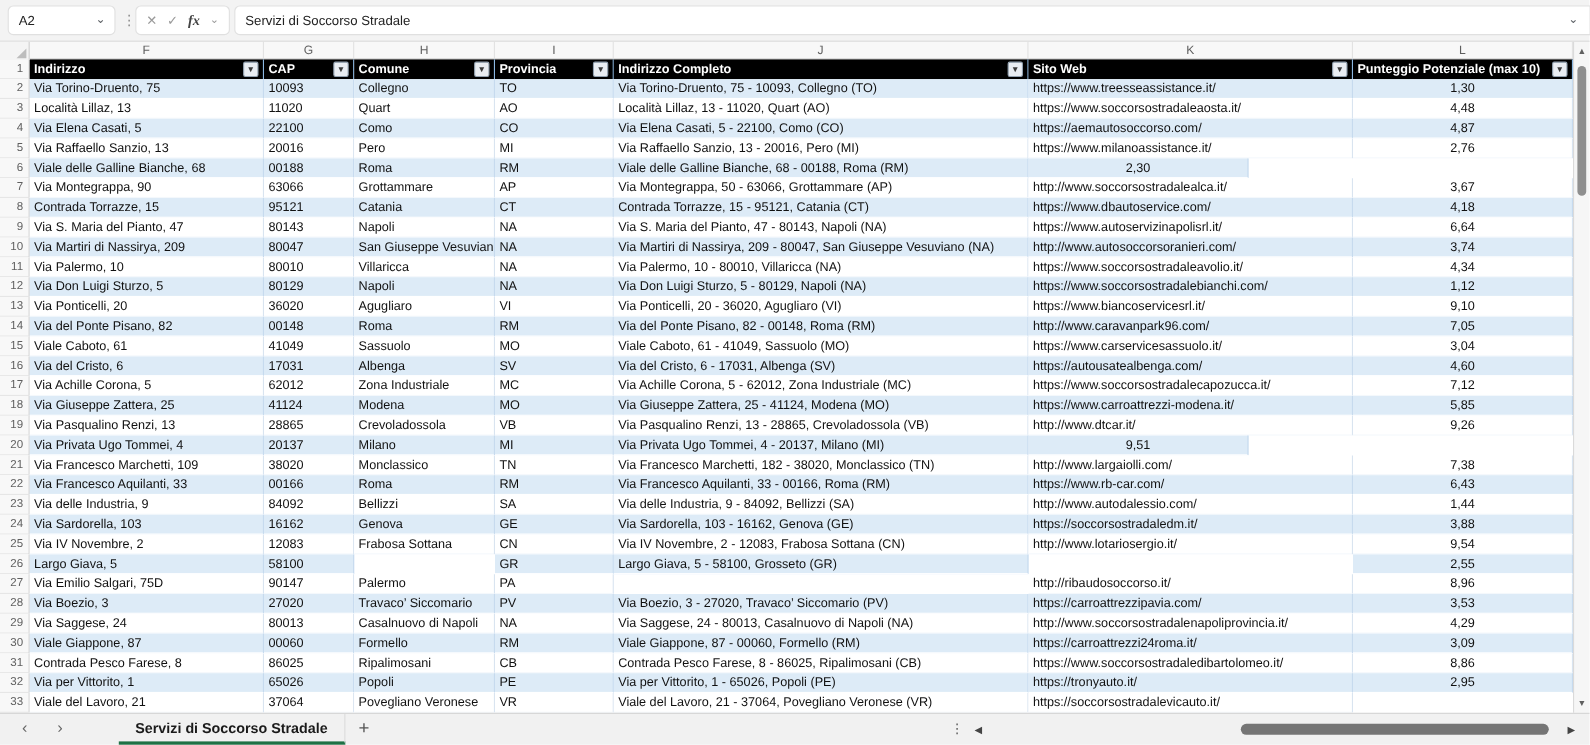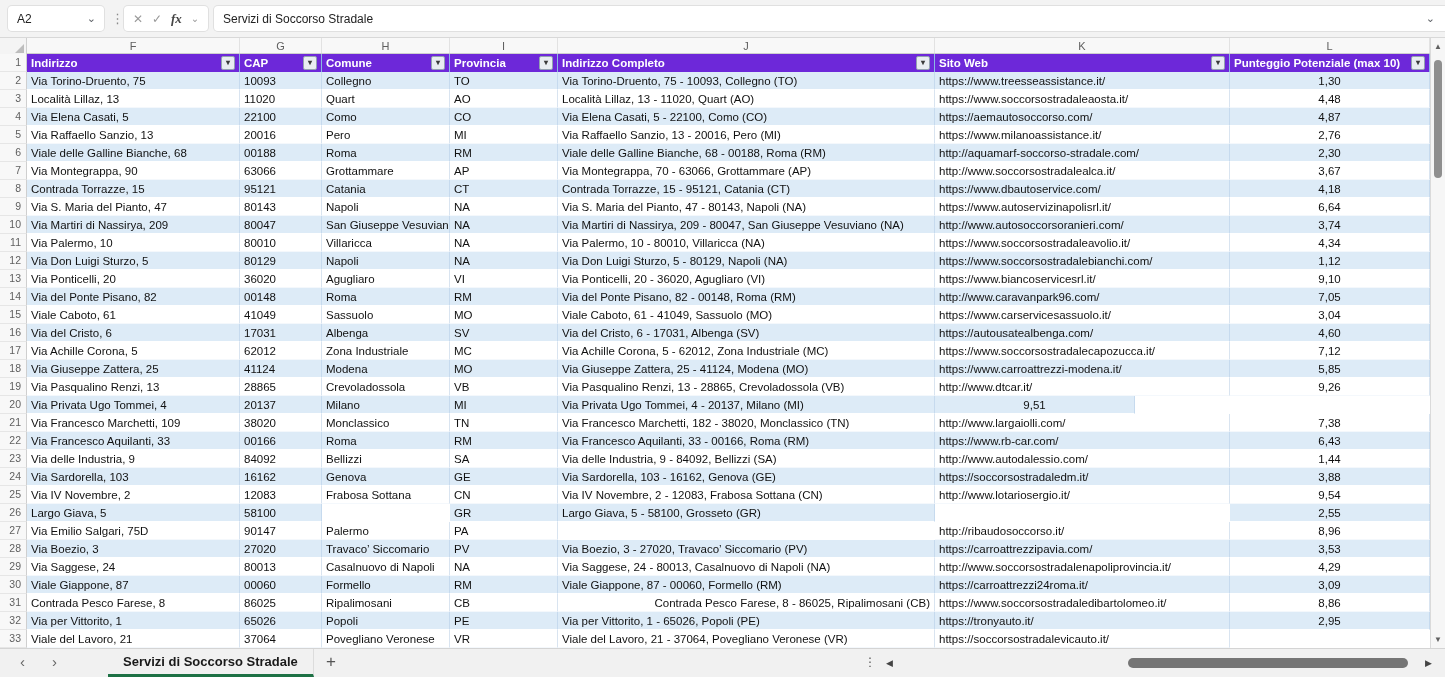--- a/index.html
+++ b/index.html
@@ -40,21 +40,21 @@
     border-left:9px solid transparent; border-bottom:9px solid #bdbdbd; }
   .colletter { flex:none; text-align:center; font-size:11px; color:#5f5f5f;
     line-height:16px; border-right:1px solid #e2e2e2; cursor:default; }
   .row { display:flex; height:18px; }
   .gutter { width:27px; flex:none; background:#f8f8f8;
     border-right:1px solid #cfcfcf; border-bottom:1px solid #e6e6e6;
     font-size:10.5px; color:#5f5f5f; text-align:right; padding-right:5px;
     line-height:17px; cursor:default; }
   .cell { flex:none; font-size:11.5px; line-height:18px; white-space:nowrap;
     overflow:hidden; padding:0 4px; color:#111; cursor:default; }
-  .hcell { background:#6d28d9; color:#fff; font-weight:700;
+  .hcell { background:#000000; color:#fff; font-weight:700;
     display:flex; align-items:center; justify-content:space-between;
     border-right:1px solid #8cb8e2; }
   .hlabel { overflow:hidden; white-space:nowrap; }
   .fbtn { width:14px; height:14px; background:#e9edf2; border:1px solid #93a2b1;
     border-radius:2px; display:flex; align-items:center; justify-content:center;
     flex:none; margin-left:3px; }
   .farr { font-size:8px; color:#3b3b3b; line-height:1; }
   .band .cell { background:#DDEBF7; border-right:1px solid #c6daee; border-bottom:1px solid #fff; }
   .plain .cell { background:#fff; border-right:1px solid #d9e4f0; border-bottom:1px solid #f4f8fc; }
   .ac { text-align:center; } .al { text-align:left; }
@@ -204,30 +204,29 @@
         <div class="cell dcell al" style="width: 295px;">https://www.milanoassistance.it/</div>
         <div class="cell dcell ac" style="width: 200px;">2,76</div>
       </div>
       <div class="row band">
         <div class="gutter">6</div>
         <div class="cell dcell al" style="width: 213px;">Viale delle Galline Bianche, 68</div>
         <div class="cell dcell al" style="width: 82px;">00188</div>
         <div class="cell dcell al" style="width: 128px;">Roma</div>
         <div class="cell dcell al" style="width: 108px;">RM</div>
         <div class="cell dcell al" style="width: 377px;">Viale delle Galline Bianche, 68 - 00188, Roma (RM)</div>
-        <div class="cell dcell al" style="width: 295px;">http://aquamarf-soccorso-stradale.com/</div>
         <div class="cell dcell ac" style="width: 200px;">2,30</div>
       </div>
       <div class="row plain">
         <div class="gutter">7</div>
         <div class="cell dcell al" style="width: 213px;">Via Montegrappa, 90</div>
         <div class="cell dcell al" style="width: 82px;">63066</div>
         <div class="cell dcell al" style="width: 128px;">Grottammare</div>
         <div class="cell dcell al" style="width: 108px;">AP</div>
-        <div class="cell dcell al" style="width: 377px;">Via Montegrappa, 70 - 63066, Grottammare (AP)</div>
+        <div class="cell dcell al" style="width: 377px;">Via Montegrappa, 50 - 63066, Grottammare (AP)</div>
         <div class="cell dcell al" style="width: 295px;">http://www.soccorsostradalealca.it/</div>
         <div class="cell dcell ac" style="width: 200px;">3,67</div>
       </div>
       <div class="row band">
         <div class="gutter">8</div>
         <div class="cell dcell al" style="width: 213px;">Contrada Torrazze, 15</div>
         <div class="cell dcell al" style="width: 82px;">95121</div>
         <div class="cell dcell al" style="width: 128px;">Catania</div>
         <div class="cell dcell al" style="width: 108px;">CT</div>
         <div class="cell dcell al" style="width: 377px;">Contrada Torrazze, 15 - 95121, Catania (CT)</div>
@@ -452,21 +451,21 @@
         <div class="cell dcell al" style="width: 377px;">Viale Giappone, 87 - 00060, Formello (RM)</div>
         <div class="cell dcell al" style="width: 295px;">https://carroattrezzi24roma.it/</div>
         <div class="cell dcell ac" style="width: 200px;">3,09</div>
       </div>
       <div class="row plain">
         <div class="gutter">31</div>
         <div class="cell dcell al" style="width: 213px;">Contrada Pesco Farese, 8</div>
         <div class="cell dcell al" style="width: 82px;">86025</div>
         <div class="cell dcell al" style="width: 128px;">Ripalimosani</div>
         <div class="cell dcell al" style="width: 108px;">CB</div>
-        <div class="cell dcell al" style="width: 377px; text-align: right;">Contrada Pesco Farese, 8 - 86025, Ripalimosani (CB)</div>
+        <div class="cell dcell al" style="width: 377px;">Contrada Pesco Farese, 8 - 86025, Ripalimosani (CB)</div>
         <div class="cell dcell al" style="width: 295px;">https://www.soccorsostradaledibartolomeo.it/</div>
         <div class="cell dcell ac" style="width: 200px;">8,86</div>
       </div>
       <div class="row band">
         <div class="gutter">32</div>
         <div class="cell dcell al" style="width: 213px;">Via per Vittorito, 1</div>
         <div class="cell dcell al" style="width: 82px;">65026</div>
         <div class="cell dcell al" style="width: 128px;">Popoli</div>
         <div class="cell dcell al" style="width: 108px;">PE</div>
         <div class="cell dcell al" style="width: 377px;">Via per Vittorito, 1 - 65026, Popoli (PE)</div>

